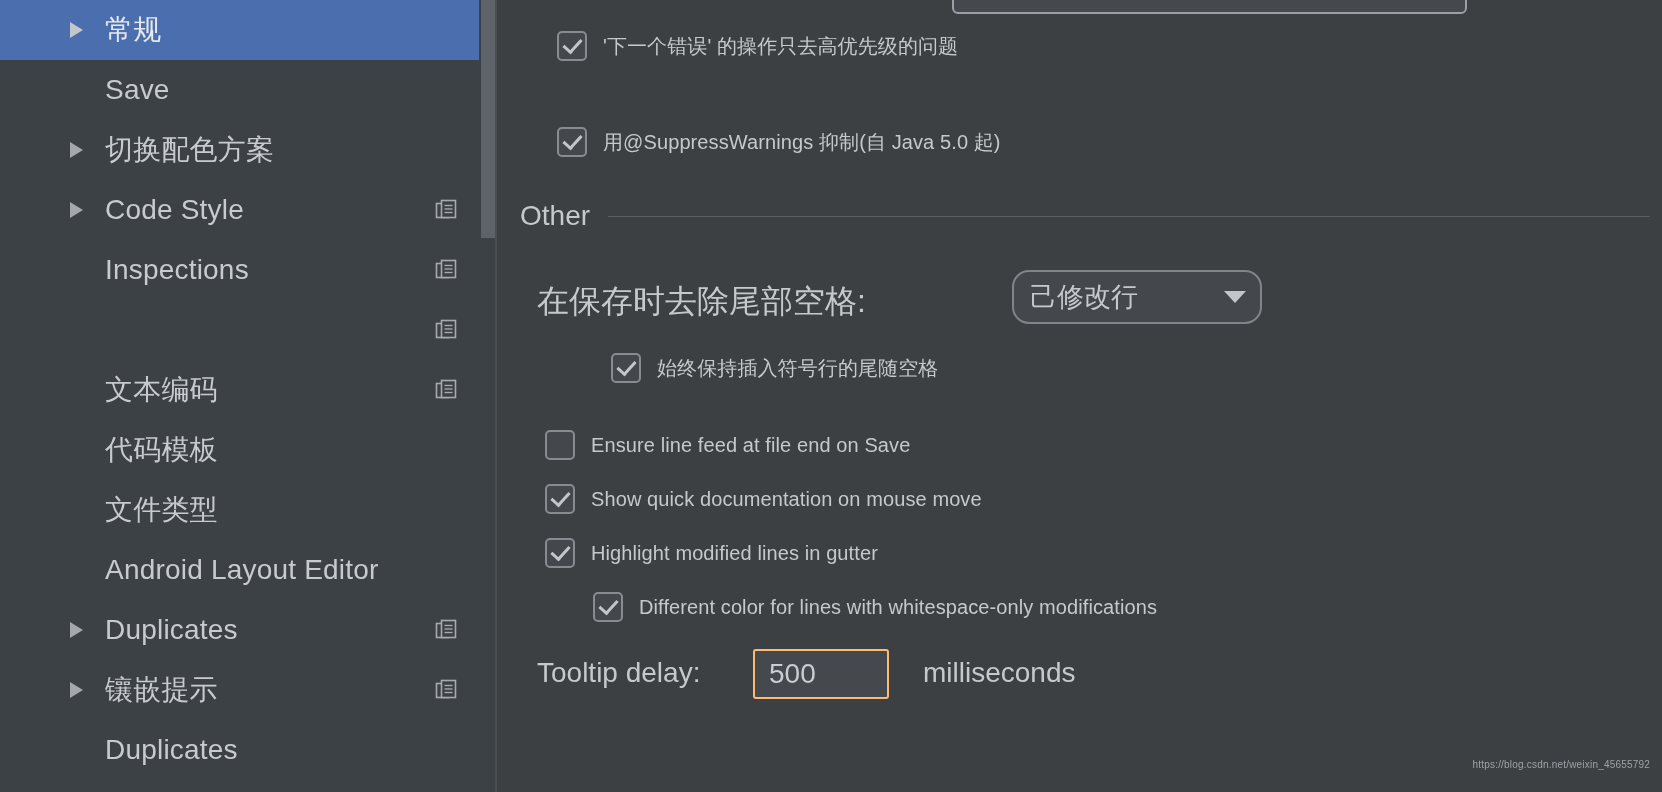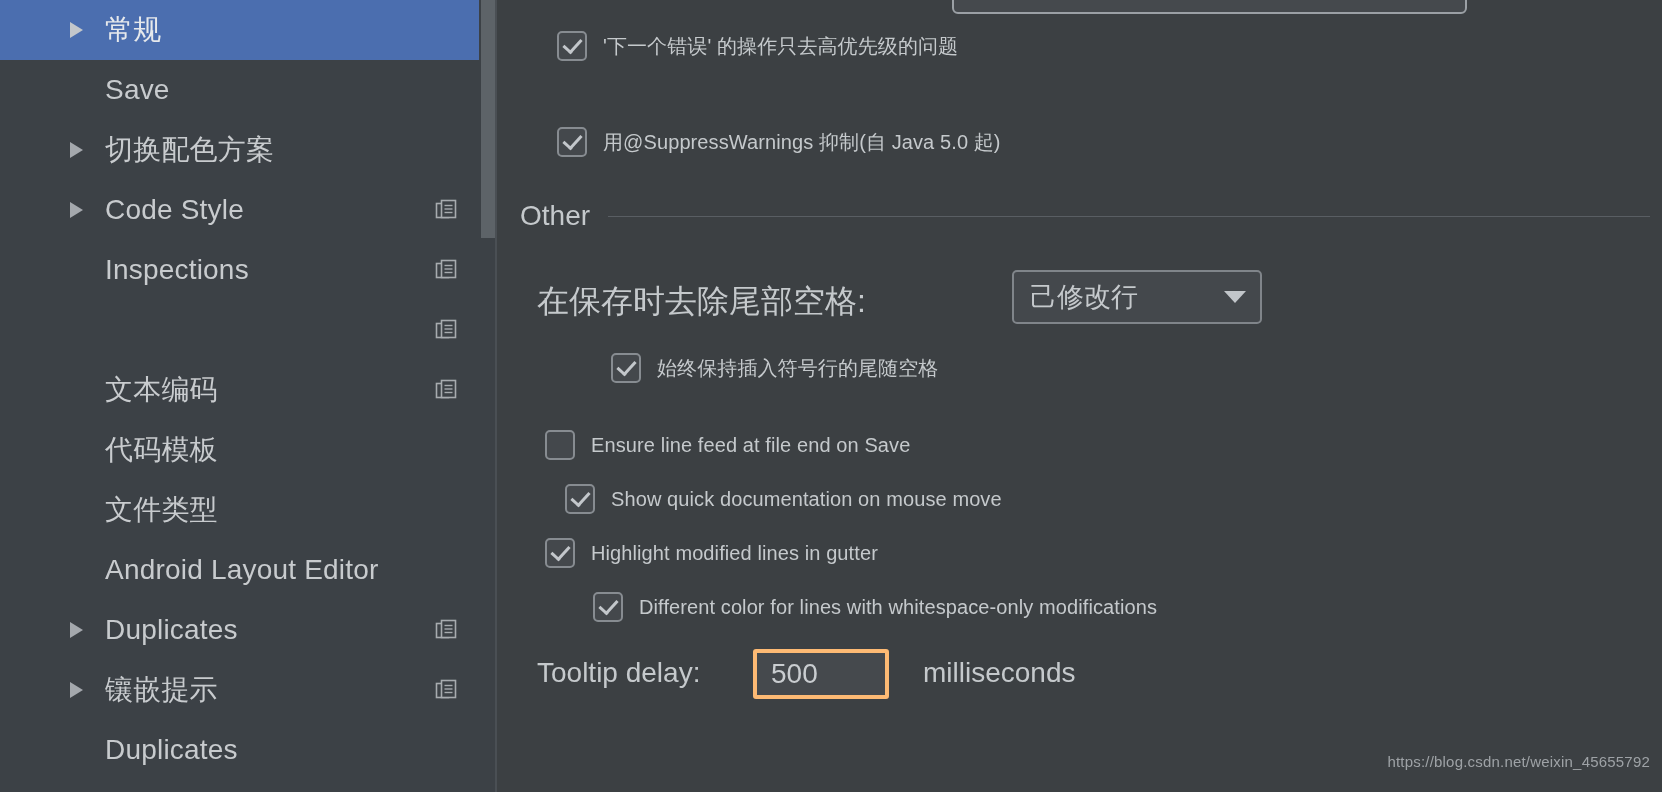--- a/index.html
+++ b/index.html
@@ -192,21 +192,21 @@
     white-space: nowrap;
   }
 
   .combo {
     position: absolute;
     left: 515px;
     top: 270px;
     width: 250px;
     height: 54px;
     border: 2px solid #80858a;
-    border-radius: 5px;
+    border-radius: 17px;
     background: #44484c;
     box-sizing: border-box;
     display: flex;
     align-items: center;
     padding: 0 14px 0 16px;
   }
   .combo .combo-value {
     flex: 1 1 auto;
     font-size: 27px;
     color: #c5c9cc;
@@ -220,21 +220,21 @@
     border-top: 12px solid #c2c6ca;
     margin-left: 8px;
   }
 
   .textinput {
     position: absolute;
     left: 256px;
     top: 649px;
     width: 136px;
     height: 50px;
-    border: 4px solid #fdba74;
+    border: 2px solid #fdba74;
     border-radius: 3px;
     background: #45494d;
     box-sizing: border-box;
     display: flex;
     align-items: center;
     padding-left: 14px;
   }
   .textinput .tval {
     font-size: 28px;
     color: #c9cdd0;
@@ -244,21 +244,21 @@
     position: absolute;
     font-size: 28px;
     color: #c5c9cc;
     white-space: nowrap;
   }
 
   .watermark {
     position: absolute;
     right: 12px;
     bottom: 22px;
-    font-size: 15px;
+    font-size: 10px;
     color: #9ea2a6;
     letter-spacing: 0.2px;
     white-space: nowrap;
   }
 </style>
 </head>
 <body>
 
 <div id="app">
 
@@ -398,21 +398,21 @@
     <div class="cb-row" style="left:96px; top:353px;margin-left:18px;">
       <div class="checkbox checked"></div>
       <div class="cb-label">始终保持插入符号行的尾随空格</div>
     </div>
 
     <div class="cb-row" style="left:48px; top:430px;">
       <div class="checkbox"></div>
       <div class="cb-label">Ensure line feed at file end on Save</div>
     </div>
 
-    <div class="cb-row" style="left:48px; top:484px;margin-left:20px;">
+    <div class="cb-row" style="left:48px; top:484px;">
       <div class="checkbox checked"></div>
       <div class="cb-label">Show quick documentation on mouse move</div>
     </div>
 
     <div class="cb-row" style="left:96px; top:592px;">
       <div class="checkbox checked"></div>
       <div class="cb-label">Different color for lines with whitespace-only modifications</div>
     </div>
 
     <div class="cb-row" style="left:48px; top:538px;">

